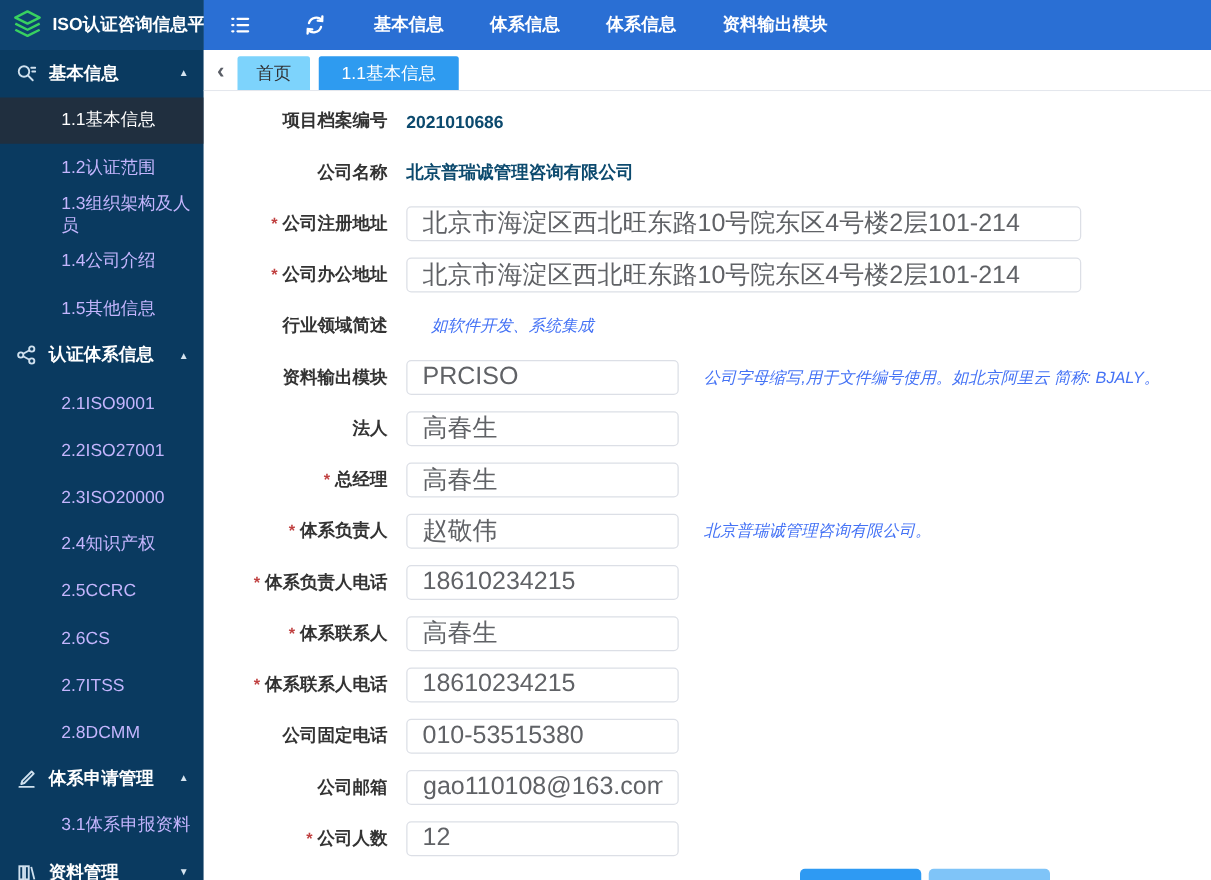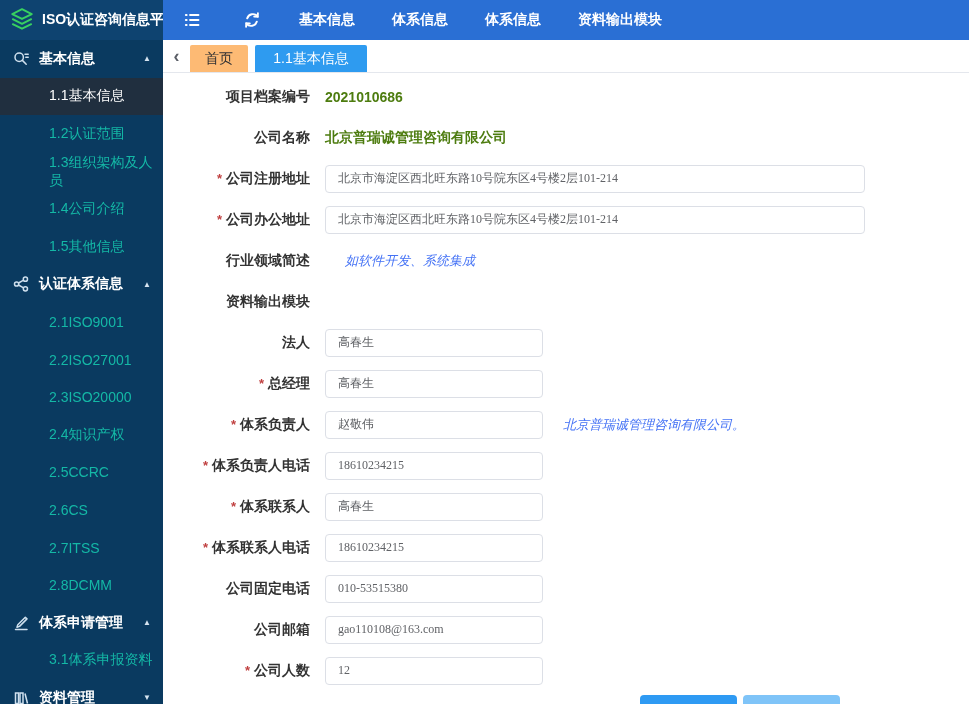--- a/index.html
+++ b/index.html
@@ -9,58 +9,58 @@
 
   
   .sidebar { position:absolute; left:0; top:0; width:163px; height:704px; background:#0a3a60; }
   .logo-row { height:40px; background:#0e4370; display:flex; align-items:center; padding-left:9px; }
   .logo-title { color:#fff; font-size:14px; font-weight:bold; margin-left:7px; white-space:nowrap; }
   .menu { }
   .m-row { height:37.6px; display:flex; align-items:center; cursor:pointer; }
   .m-head { padding:0 12px 0 13px; }
   .m-head .m-label { color:#ffffff; font-size:14px; font-weight:bold; margin-left:10px; }
   .m-arrow { margin-left:auto; font-size:8px; color:#d6e4f0; }
-  .m-item { padding-left:49px; color:#14b8a6; font-size:14px; }
+  .m-item { padding-left:49px; color:#c4b5fd; font-size:14px; }
   .m-item.active { background:#202f3f; color:#fff; }
   .m-icon { display:flex; width:16px; height:16px; }
 
   
   .navbar { position:absolute; left:163px; top:0; width:806px; height:40px; background:#2a6fd4;
     display:flex; align-items:center; }
   .nav-ic { display:flex; width:18px; height:18px; cursor:pointer; }
   .nav-ic.hamburger { margin-left:20px; }
   .nav-ic.refresh { margin-left:42px; }
   .nav-menu { display:flex; align-items:center; margin-left:38px; }
   .nav-item { color:#fff; font-size:14px; font-weight:bold; margin-right:37px; cursor:pointer; white-space:nowrap; }
 
   
   .tabbar { position:absolute; left:163px; top:40px; width:806px; height:33px; background:#fff;
     border-bottom:1px solid #e4e7ed; display:flex; align-items:flex-end; }
   .tab-back { width:27px; height:32px; display:flex; align-items:center; justify-content:center;
     color:#5a5e66; font-size:18px; font-weight:bold; cursor:pointer; }
   .tab { height:27px; display:flex; align-items:center; justify-content:center;
     font-size:14px; color:#303133; cursor:pointer; border-radius:2px 2px 0 0; }
-  .tab.t0 { width:58px; background:#fdba74;margin-top:40px; }
+  .tab.t0 { width:58px; background:#7dd3fc;margin-top:40px; }
   .tab.t1 { width:112px; margin-left:7px; }
   .tab.active { background:#2e9bf0; color:#fff; }
 
   
   .form { position:absolute; left:163px; top:73px; width:806px; height:631px; background:#fff;
     padding-top:3px; overflow:hidden; }
   .frow { height:41px; display:flex; align-items:center; }
   .flabel { width:147px; flex:none; text-align:right; font-size:14px; font-weight:bold; color:#333;
     white-space:nowrap;padding-left:16px; }
   .asterisk { color:#c04040; font-size:13px; margin-right:4px; }
   .fcontrol { margin-left:15px; flex:1; min-width:0; display:flex; align-items:center; }
   input.field { height:28px; border:1px solid #dcdfe6; border-radius:4px; background:#fff;
-    font-size:12px; color:#606266; padding:0 12px;
-    font-family:Liberation Serif, serif; }
+    font-size:20px; color:#606266; padding:0 12px;
+    font-family:Liberation Sans, sans-serif; }
   .narrow { width:218px; }
   .wide { width:540px; }
-  .static-value { font-size:14px; font-weight:bold; color:#4d7c0f; }
+  .static-value { font-size:14px; font-weight:bold; color:#0c4a6e; }
   .hint { margin-left:20px; font-size:13px; font-style:italic; color:#4472f5; white-space:nowrap; }
   .btn-row { height:41px; display:flex; align-items:flex-start; padding-top:4px; padding-left:477px; }
   .btn { width:97px; height:28px; border:none; border-radius:4px; cursor:pointer; margin-right:6px; }
   .btn.primary { background:#2e9af3; }
   .btn.light { background:#7fc4f8; }
 </style>
 </head>
 <body>
 
 <div class="stage">
@@ -199,20 +199,24 @@
         </div>
       </div>
       <div class="frow">
         <div class="flabel">行业领域简述</div>
         <div class="fcontrol">
           <span class="hint">如软件开发、系统集成</span>
         </div>
       </div>
       <div class="frow">
         <div class="flabel">资料输出模块</div>
+        <div class="fcontrol">
+          <input class="field narrow" type="text" value="PRCISO" style="">
+          <span class="hint">公司字母缩写,用于文件编号使用。如北京阿里云 简称: BJALY。</span>
+        </div>
       </div>
       <div class="frow">
         <div class="flabel">法人</div>
         <div class="fcontrol">
           <input class="field narrow" type="text" value="高春生" style="">
         </div>
       </div>
       <div class="frow">
         <div class="flabel"><span class="asterisk">*</span>总经理</div>
         <div class="fcontrol">

